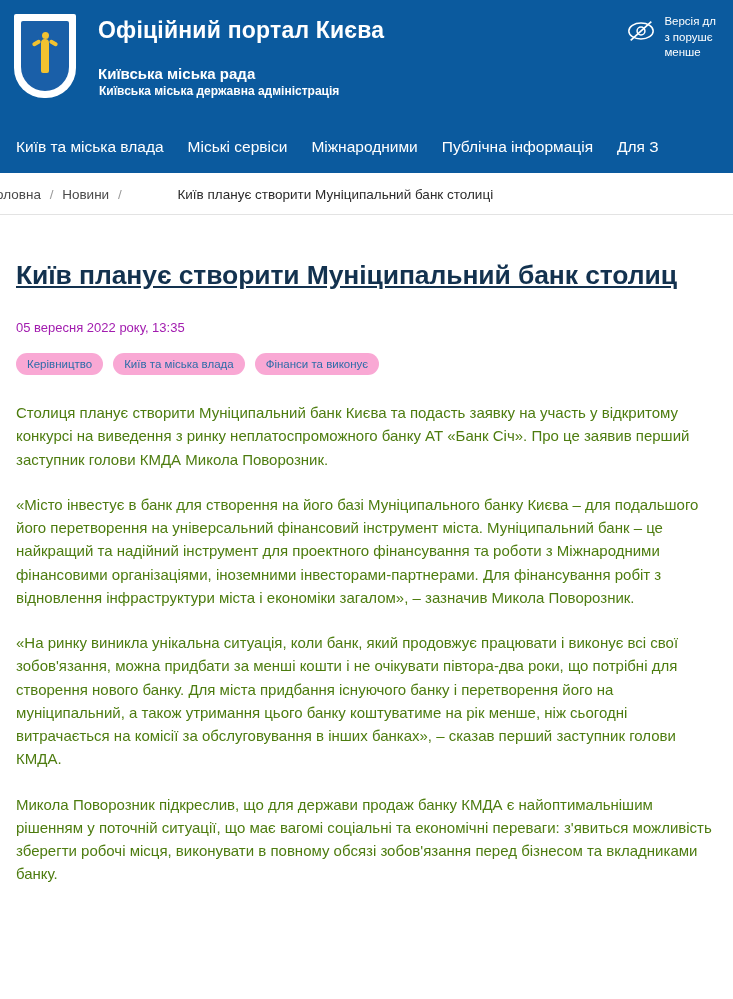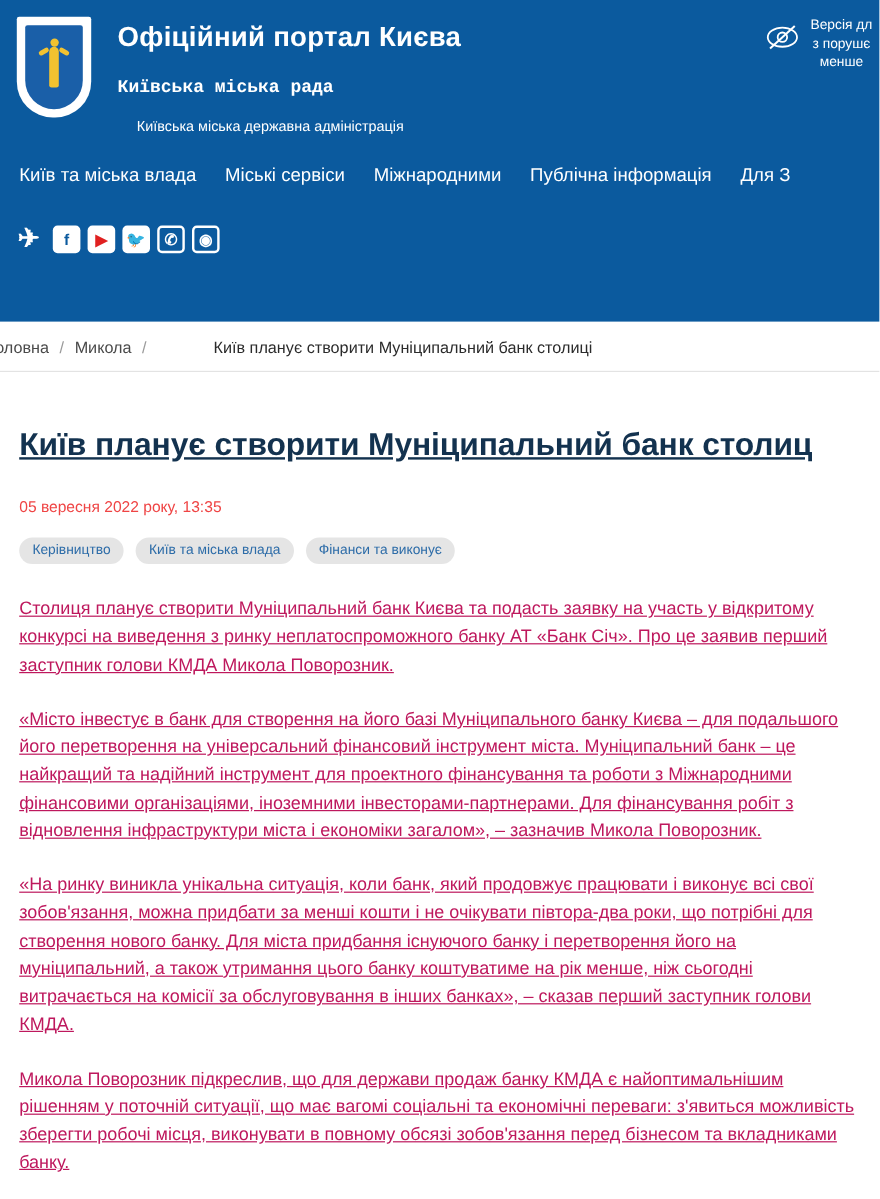--- a/index.html
+++ b/index.html
@@ -14,21 +14,21 @@
     width: 733px;
     position: relative;
     overflow: hidden;
   }
 
   
   .header {
     background: #0b5a9e;
     color: #ffffff;
     position: relative;
-    height: 268px;
+    height: 173px;
     overflow: hidden;
   }
   .header-top {
     display: flex;
     align-items: flex-start;
     padding: 14px 0 0 14px;
     position: relative;
   }
   .coat {
     width: 62px;
@@ -89,41 +89,39 @@
     letter-spacing: .2px;
     line-height: 1.1;
     margin: 0 0 22px 0;
     color: #ffffff;
   }
   .rada-title {
     font-size: 15px;
     font-weight: bold;
     margin: 0 0 2px 0;
     color: #ffffff;
-    font-family: Liberation Mono, monospace;
   }
   .rada-sub {
     font-size: 12px;
-    margin: 16px;
-    color: #ffffff;
-    font-weight: normal;
+    margin: 1px;
+    color: #ffffff;
+    font-weight: bold;
   }
 
   .vision {
     position: absolute;
-    right: 6px;
+    right: 17px;
     top: 14px;
     display: flex;
     align-items: flex-start;
     gap: 8px;
     font-size: 11.5px;
     line-height: 1.35;
     color: #ffffff;
     max-width: 160px;
-    text-align: center;
   }
   .vision .eye-ico {
     width: 30px; height: 30px;
     flex: none;
     margin-top: 2px;
   }
 
   
   .nav {
     position: absolute;
@@ -197,42 +195,41 @@
     color: #13324f;
     font-weight: bold;
     margin: 44px 0 0 0;
     white-space: nowrap;
     letter-spacing: -0.1px;
     text-decoration: underline;
   }
   .date {
     margin: 28px 0 0 0;
     font-size: 13px;
-    color: #ef4444;
+    color: #a21caf;
   }
   .tags {
     display: flex;
     gap: 10px;
     margin: 18px 0 0 0;
     flex-wrap: wrap;
   }
   .tag {
-    background: #e5e5e5;
+    background: #f9a8d4;
     color: #2d6ca8;
     font-size: 11.5px;
     padding: 5px 11px;
     border-radius: 11px;
     white-space: nowrap;
   }
   .body p {
     margin: 22px 0 0 0;
     font-size: 15px;
     line-height: 1.55;
-    color: #be185d;
-    text-decoration: underline;
+    color: #4d7c0f;
   }
   .body p:first-child { margin-top: 26px; }
 </style>
 </head>
 <body>
 
 <div class="page">
 
   <div class="header">
 
@@ -282,21 +279,21 @@
       <span class="soc yt">▶</span>
       <span class="soc">🐦</span>
       <span class="soc outline">✆</span>
       <span class="soc outline">◉</span>
     </div>
   </div>
 
   <div class="breadcrumb">
     <a href="#">оловна</a>
     <span class="sep">/</span>
-    <a href="#">Микола</a>
+    <a href="#">Новини</a>
     <span class="sep">/</span>
     <span class="current">Київ планує створити Муніципальний банк столиці</span>
   </div>
 
   <div class="article">
     <h1 class="headline">Київ планує створити Муніципальний банк столиц</h1>
 
     <div class="date">05 вересня 2022 року, 13:35</div>
 
     <div class="tags">

